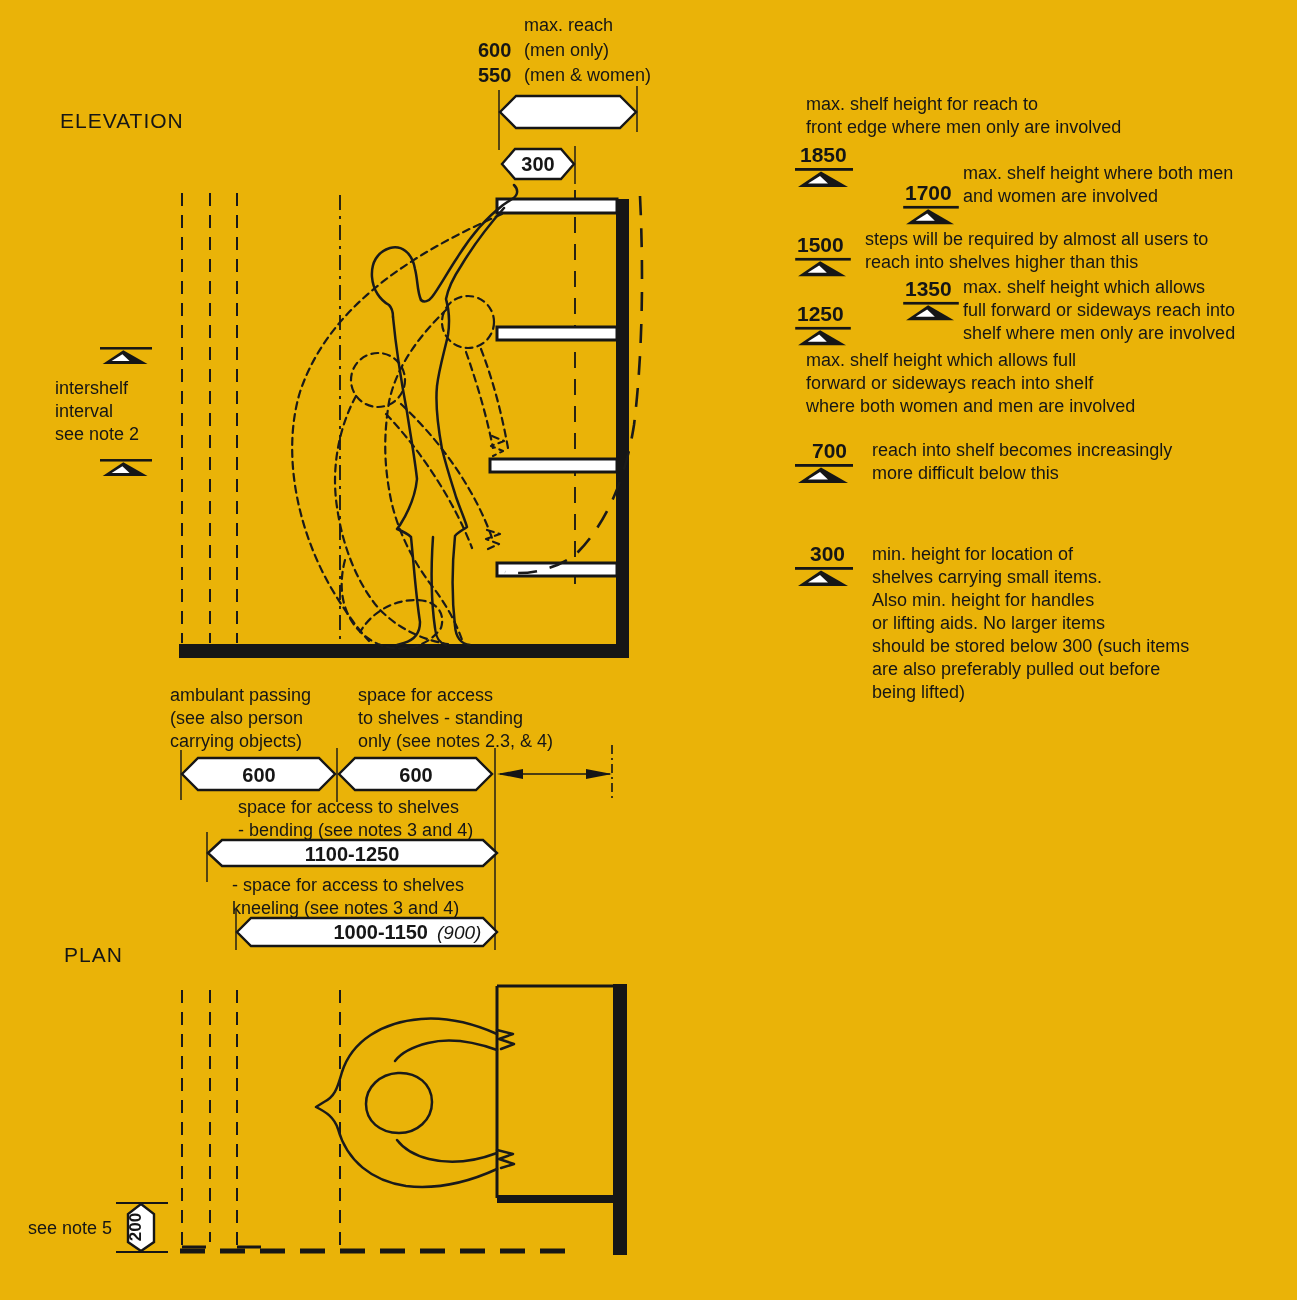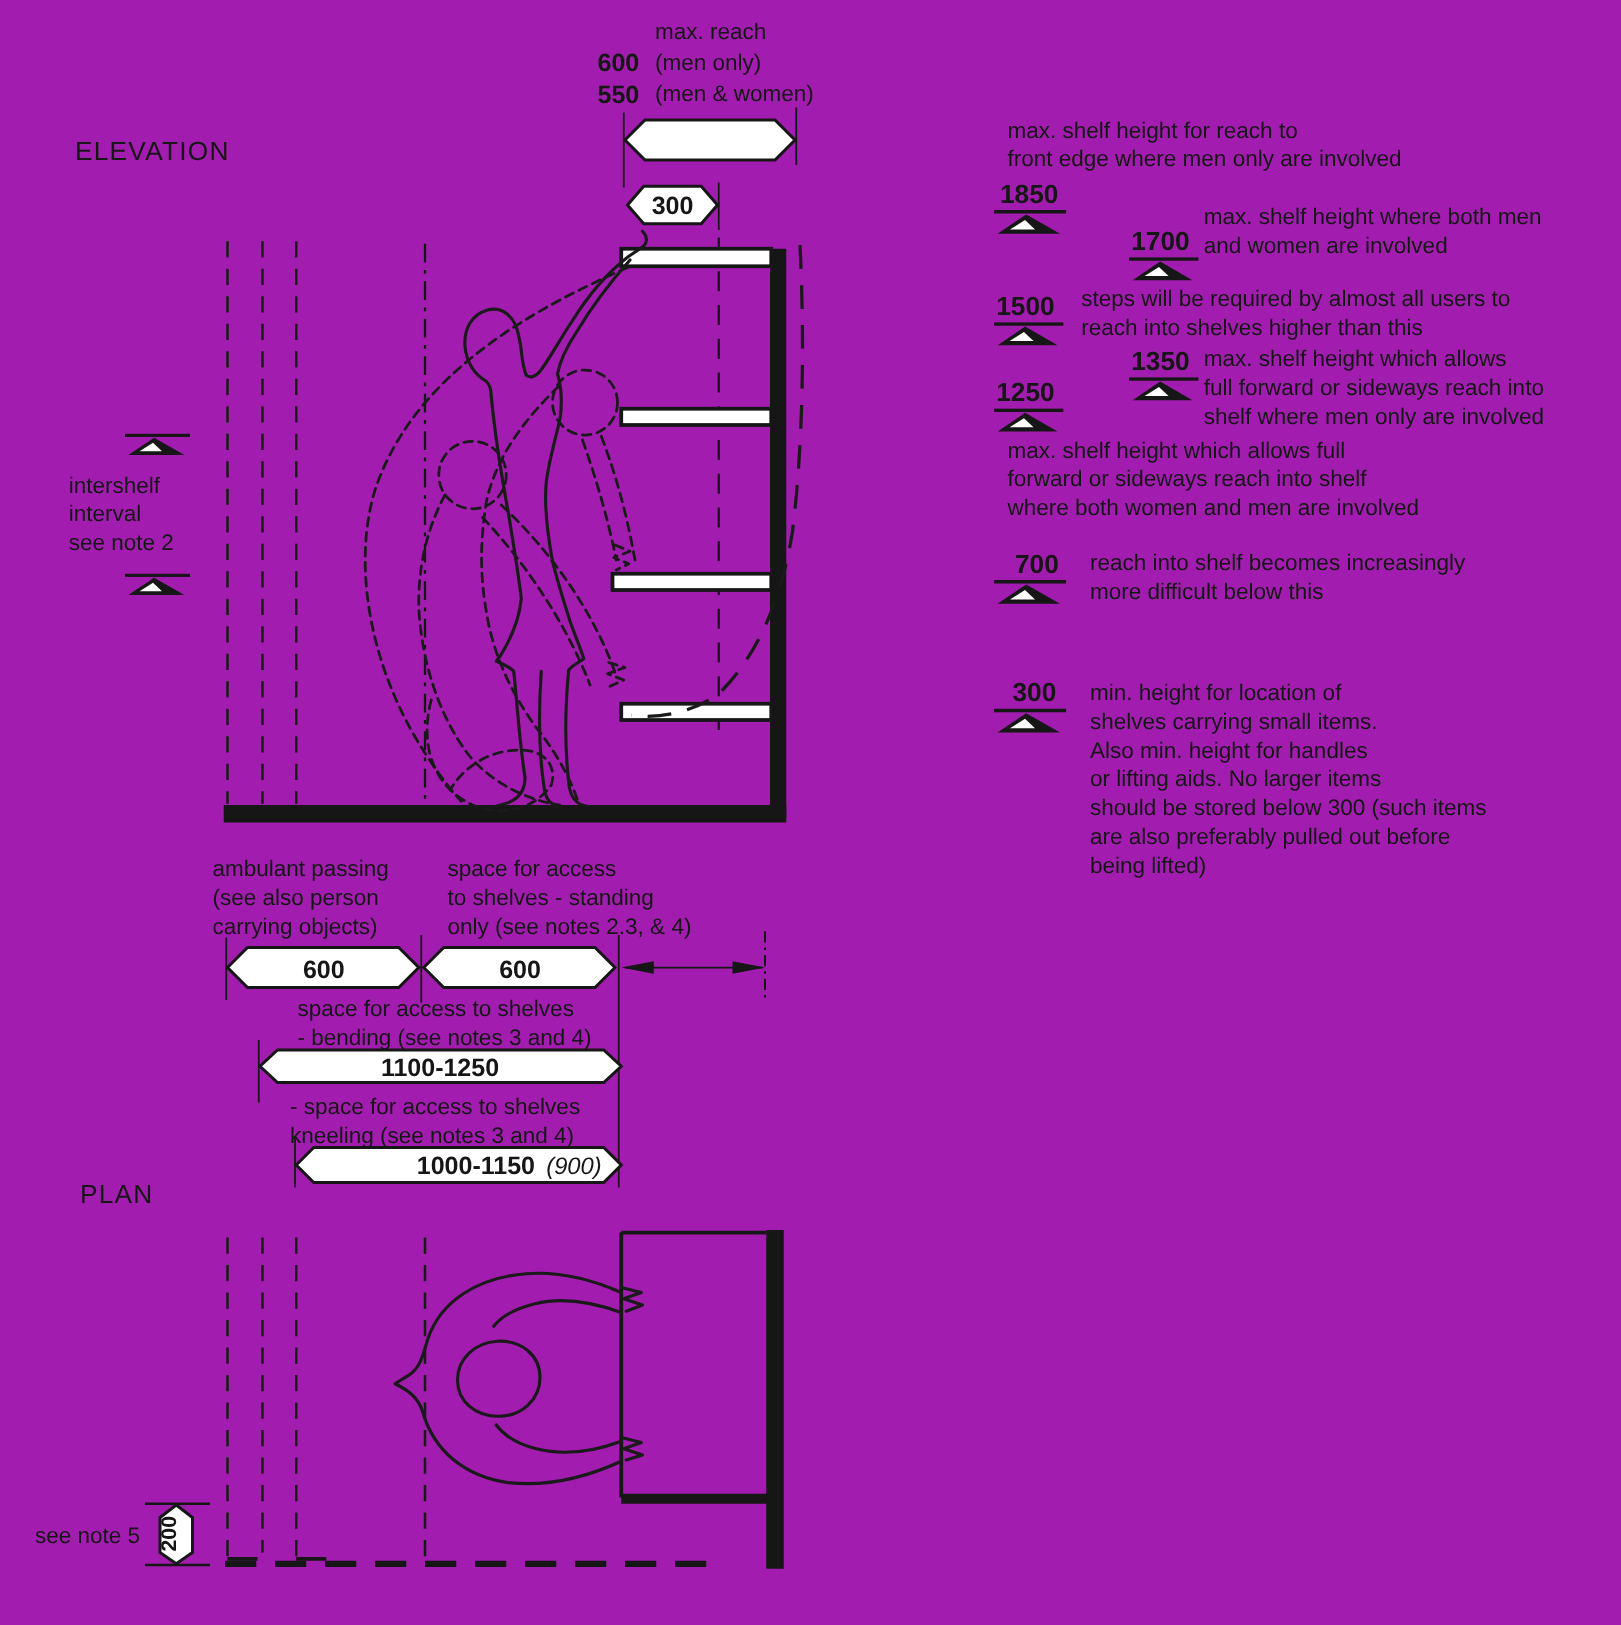--- a/index.html
+++ b/index.html
@@ -1,16 +1,16 @@
 <!DOCTYPE html>
 <html><head>
 <meta charset="utf-8">
 <style>
   html,body{margin:0;padding:0;background:#ffffff;}
-  .page{position:relative;width:1297px;height:1300px;background:#a21caf;overflow:hidden;}
+  .page{position:relative;width:1297px;height:1300px;background:#eab308;overflow:hidden;}
   svg{position:absolute;left:0;top:0;}
   text{font-family:"Liberation Sans","DejaVu Sans",sans-serif;fill:#161616;white-space:pre;}
   .t{font-size:18px;}
   .b{font-size:20px;font-weight:700;}
   .bv{font-size:21px;font-weight:700;}
   .ttl{font-size:21px;letter-spacing:1px;}
   .i{font-style:italic;font-weight:400;}
   .ln{stroke:#161616;fill:none;}
   .fig{stroke:#1a1a1a;stroke-width:2.5;fill:none;stroke-linecap:round;stroke-linejoin:round;}
   .dash{stroke:#1a1a1a;stroke-width:2.2;fill:none;stroke-dasharray:7 5;stroke-linecap:round;stroke-linejoin:round;}

